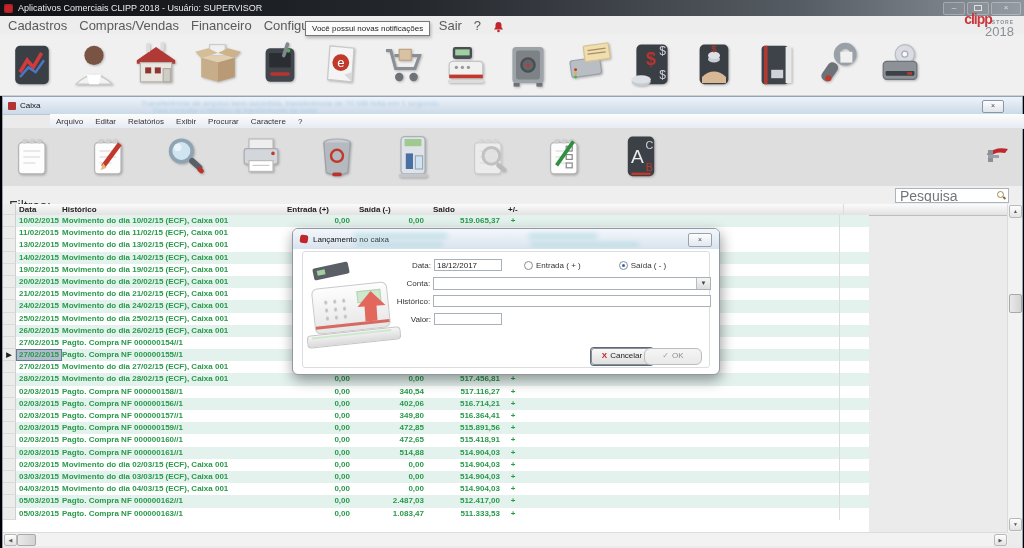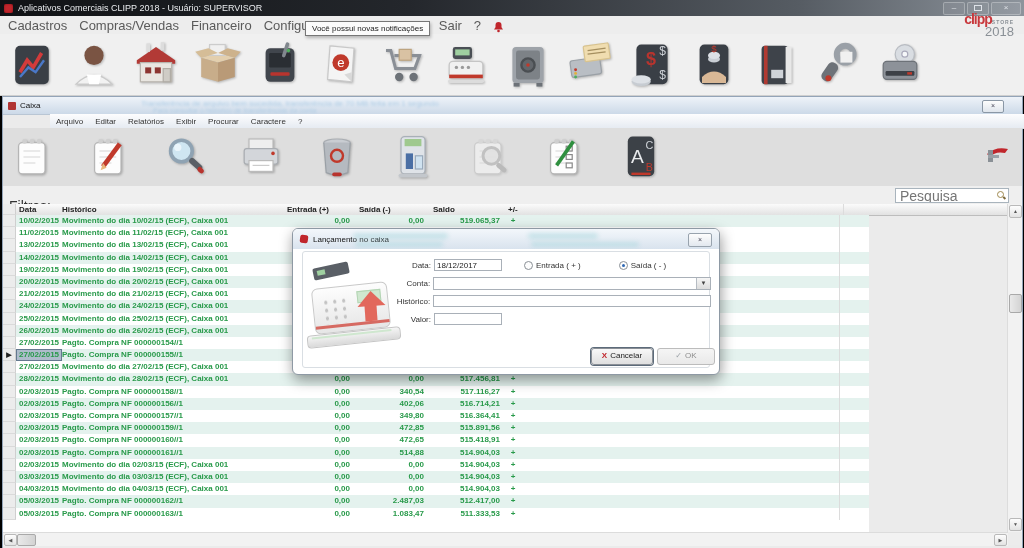--- a/index.html
+++ b/index.html
@@ -744,18 +744,18 @@
     </div>
 
     <div class="frow" style="left:78px;top:83px;width:340px;">
       <span class="flbl">Valor:</span>
       <input class="tinput" style="width: 68px;">
     </div>
 
     <div class="dlg-btn cancel" style="left:298px;top:119px;width:60px;">
       <span class="bx">X</span><span>Cancelar</span>
     </div>
-    <div class="dlg-btn disabled" style="left:364px;top:119px;width:56px;">
+    <div class="dlg-btn disabled" style="left:351px;top:119px;width:56px;border-radius:6px;">
       <span class="bck">✓</span><span>OK</span>
     </div>
   </div>
 
 </div>
 
 </body></html>

